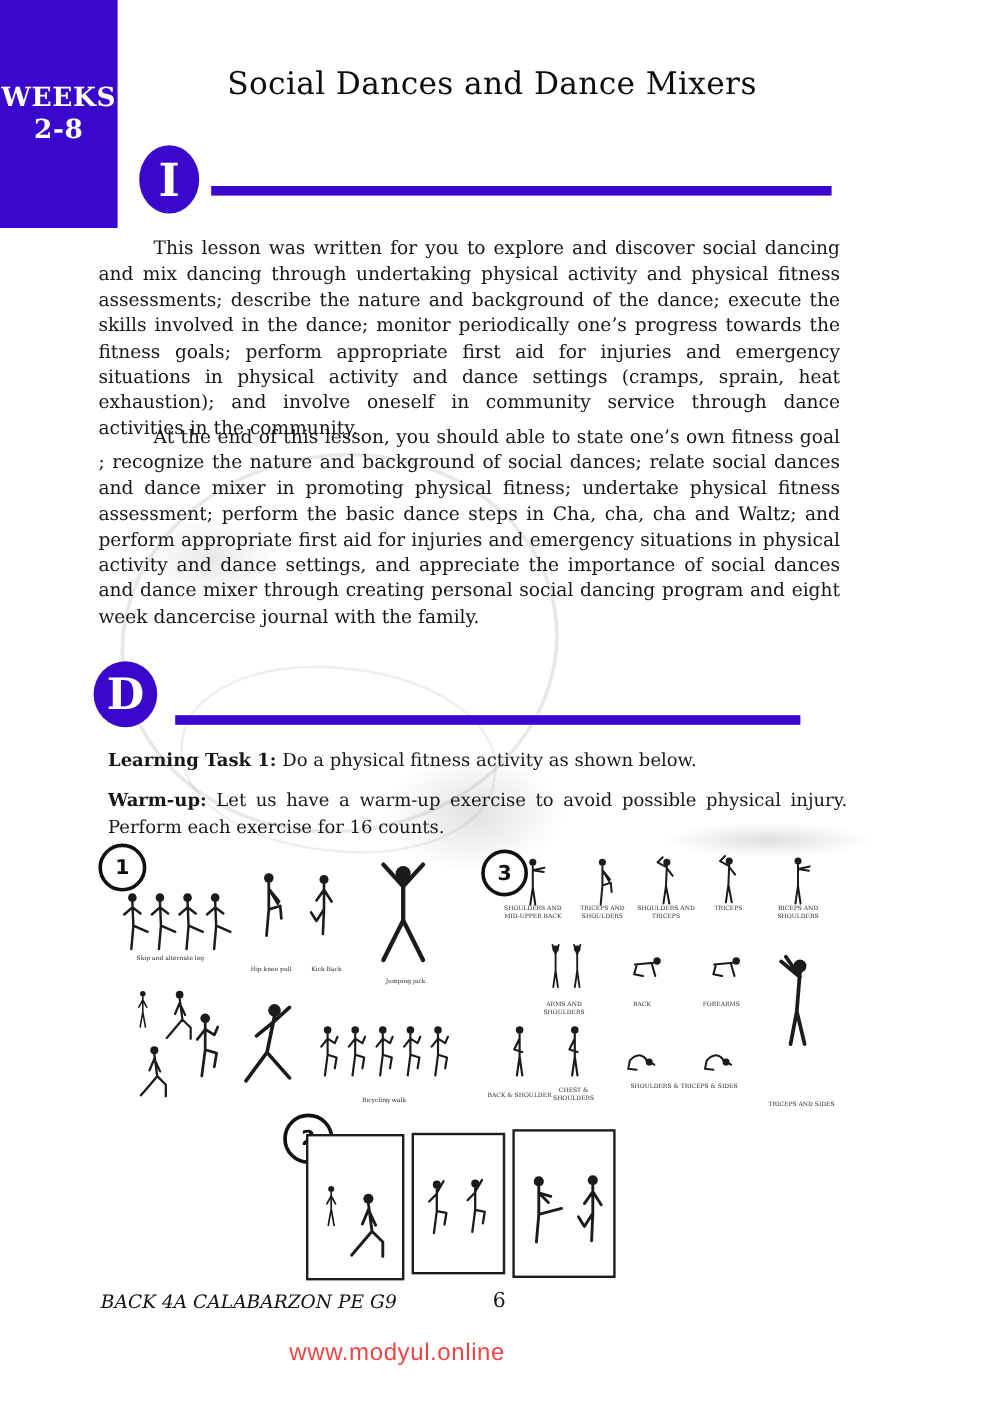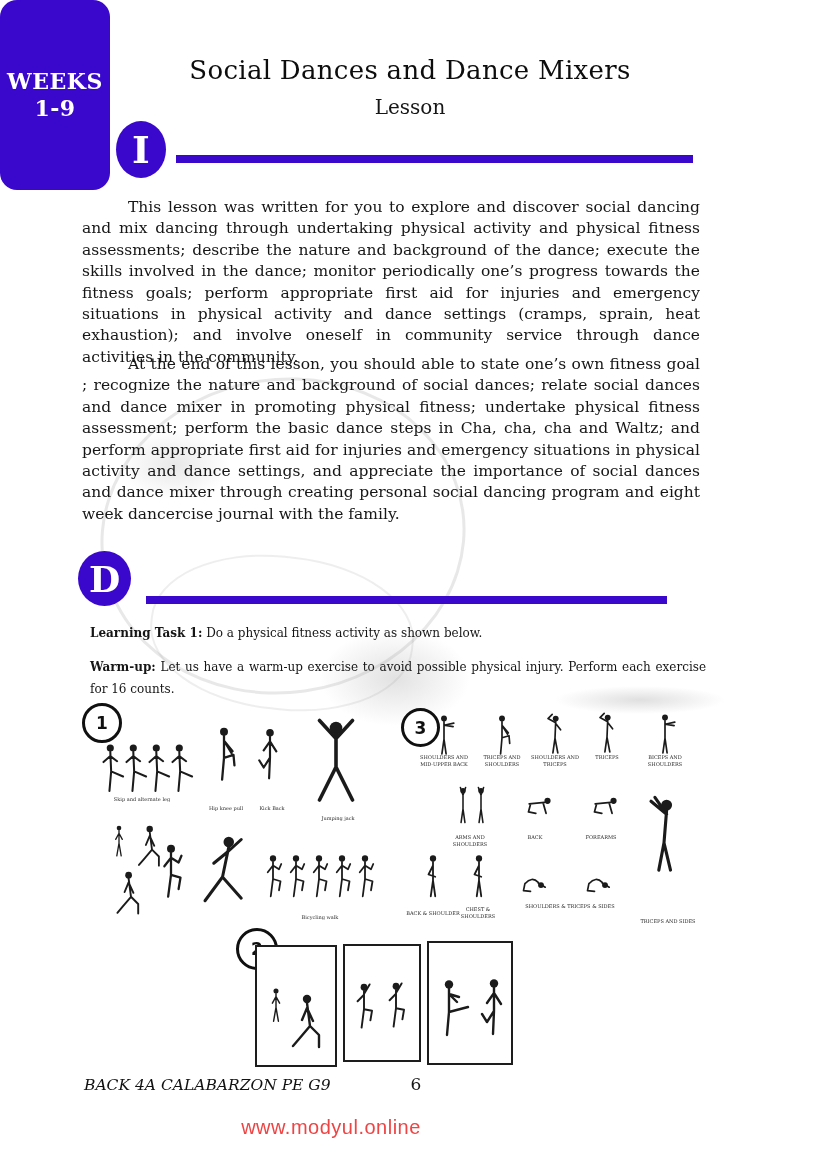--- a/index.html
+++ b/index.html
@@ -1,37 +1,37 @@
 <!DOCTYPE html>
 <html><head>
 <meta charset="utf-8">
 <style>
   html,body{margin:0;padding:0;background:#fff;}
   .page{position:relative;width:826px;height:1169px;background:#fff;overflow:hidden;
         font-family:"DejaVu Serif","Liberation Serif",serif;color:#161616;}
   
-  .weeks-badge{position:absolute;left:0;top:0;width:110px;height:190px;background:#3A08CC;
+  .weeks-badge{position:absolute;left:0;top:0;width:98px;height:190px;background:#3A08CC;
         color:#fff;display:flex;flex-direction:column;align-items:center;justify-content:center;
-        font-weight:bold;font-size:22px;line-height:27px;text-align:center;letter-spacing:.5px;border-radius:17px;}
+        font-weight:bold;font-size:22px;line-height:27px;text-align:center;letter-spacing:.5px;}
   .title{position:absolute;left:110px;top:55px;width:600px;text-align:center;
         font-weight:normal;font-size:26px;letter-spacing:.3px;color:#0d0d0d;}
   .subtitle{position:absolute;left:110px;top:95px;width:600px;text-align:center;font-size:20px;}
   .letter-circle{position:absolute;background:#3A08CC;color:#fff;border-radius:50%;
         display:flex;align-items:center;justify-content:center;font-weight:bold;}
   .circle-i{left:116px;top:121px;width:50px;height:57px;font-size:38px;}
   .circle-d{left:78px;top:551px;width:53px;height:55px;font-size:36px;}
   .rule{position:absolute;height:8px;background:#3A08CC;}
   .rule-i{left:176px;top:155px;width:517px;}
   .rule-d{left:146px;top:596px;width:521px;}
   
   .para{position:absolute;left:82px;width:618px;margin:0;text-align:justify;
         font-size:15.5px;line-height:21.4px;text-indent:46px;}
   .para1{top:197px;}
   .para2{top:354px;}
-  .task-line{position:absolute;left:90px;width:616px;margin:0;font-size:12px;line-height:22px;}
+  .task-line{position:absolute;left:90px;width:616px;margin:0;font-size:15px;line-height:22px;}
   .lt{top:622px;}
   .wu{top:656px;text-align:justify;}
   .task-line b{font-weight:bold;}
   
   .sk{position:absolute;pointer-events:none;}
   .sk1{left:100px;top:378px;width:360px;height:310px;border:3px solid rgba(150,150,150,.22);
        border-radius:50%;transform:rotate(-8deg);}
   .sk2{left:150px;top:556px;width:260px;height:150px;border:2px solid rgba(150,150,150,.16);
        border-radius:48%;transform:rotate(6deg);}
   .sk3{left:320px;top:630px;width:150px;height:96px;
@@ -167,24 +167,23 @@
           <g stroke="#1b1b1b" stroke-width="2.4" fill="none" stroke-linecap="round" stroke-linejoin="round">
             <circle cx="21" cy="8" r="4.2" fill="#1b1b1b" stroke="none"></circle>
             <path d="M21 12 L20 36 M21 14 L10 8 L16 2 M21 15 L28 24 M20 36 L17 57 M20 36 L24 57"></path>
           </g>
         </symbol>
     </defs>
   </svg>
 
   <div class="weeks-badge">
     <span>WEEKS</span>
-    <span>1-9</span>
+    <span>2-8</span>
   </div>
   <div class="title">Social Dances and Dance Mixers</div>
-  <div class="subtitle">Lesson</div>
   <div class="letter-circle circle-i">I</div>
   <div class="rule rule-i"></div>
 
   <div class="sk sk1"></div>
   <div class="sk sk2"></div>
   <div class="sk sk3"></div>
   <div class="sk sk4"></div>
   <div class="sk sk5"></div>
 
   <p class="para para1">This lesson was written for you to explore and discover social dancing and mix dancing through undertaking physical activity and physical fitness assessments; describe the nature and background of the dance; execute the skills involved in the dance; monitor periodically one’s progress towards the fitness goals; perform appropriate first aid for injuries and emergency situations in physical activity and dance settings (cramps, sprain, heat exhaustion); and involve oneself in community service through dance activities in the community.</p>

